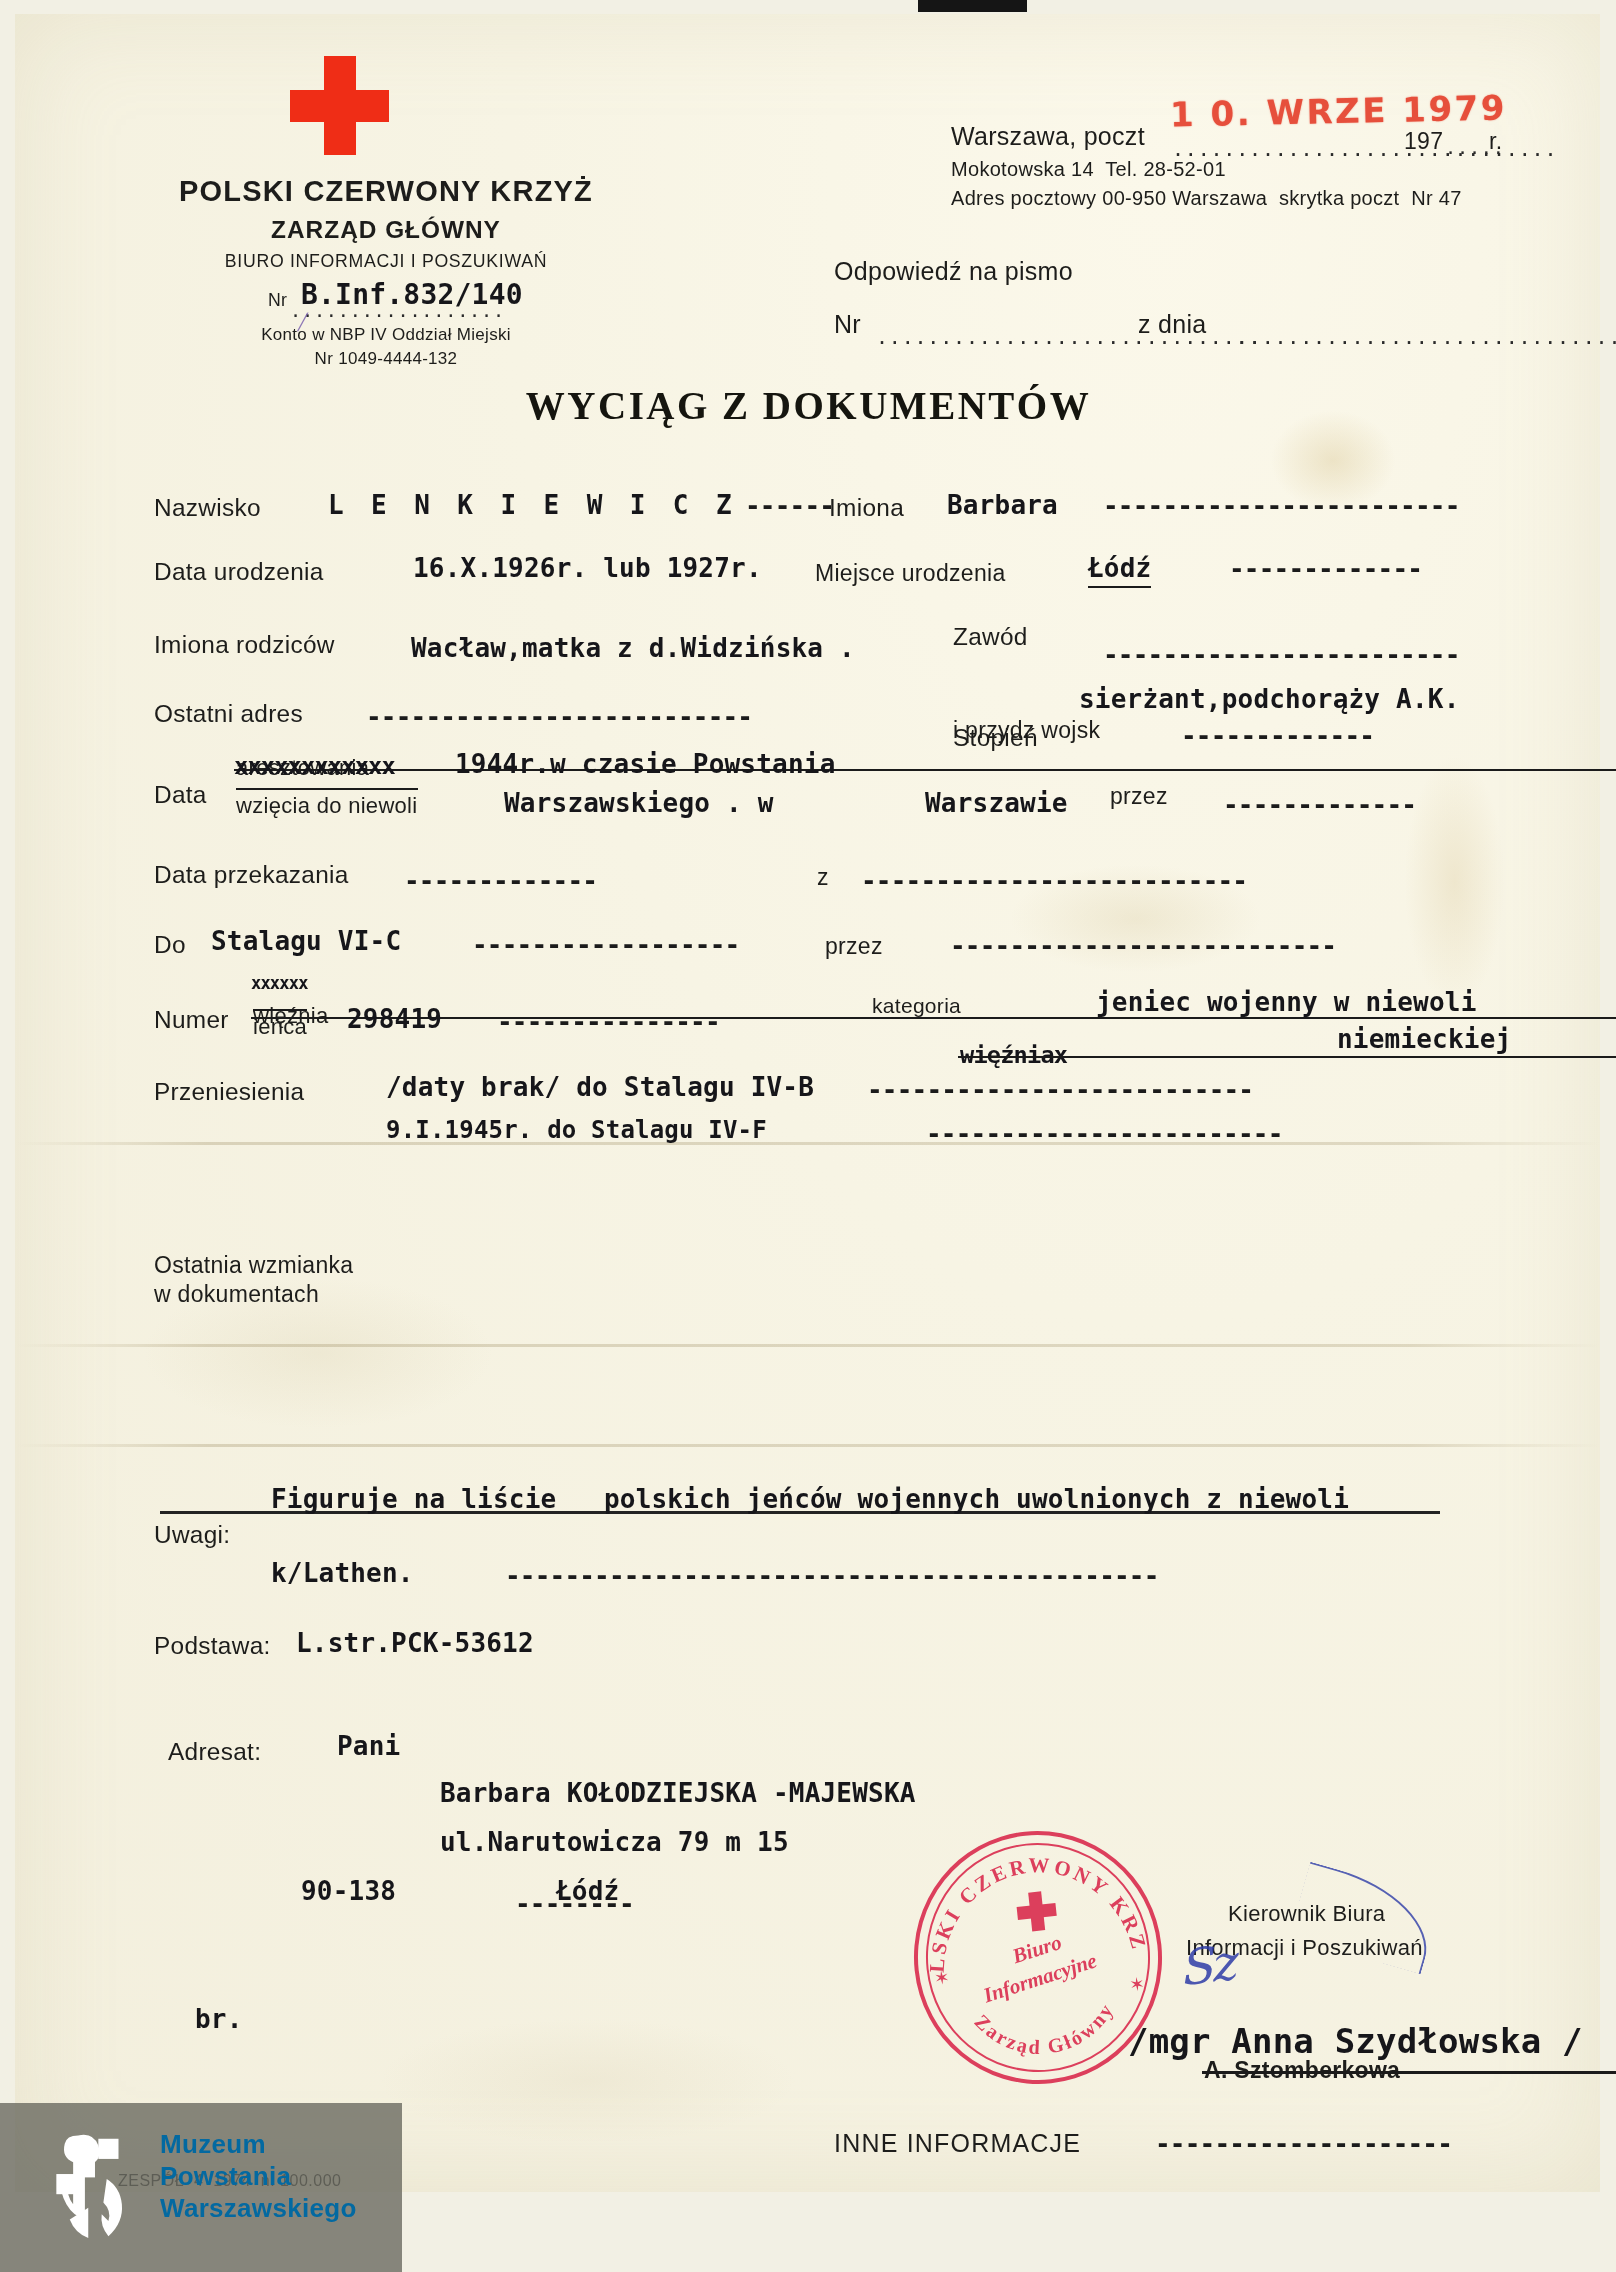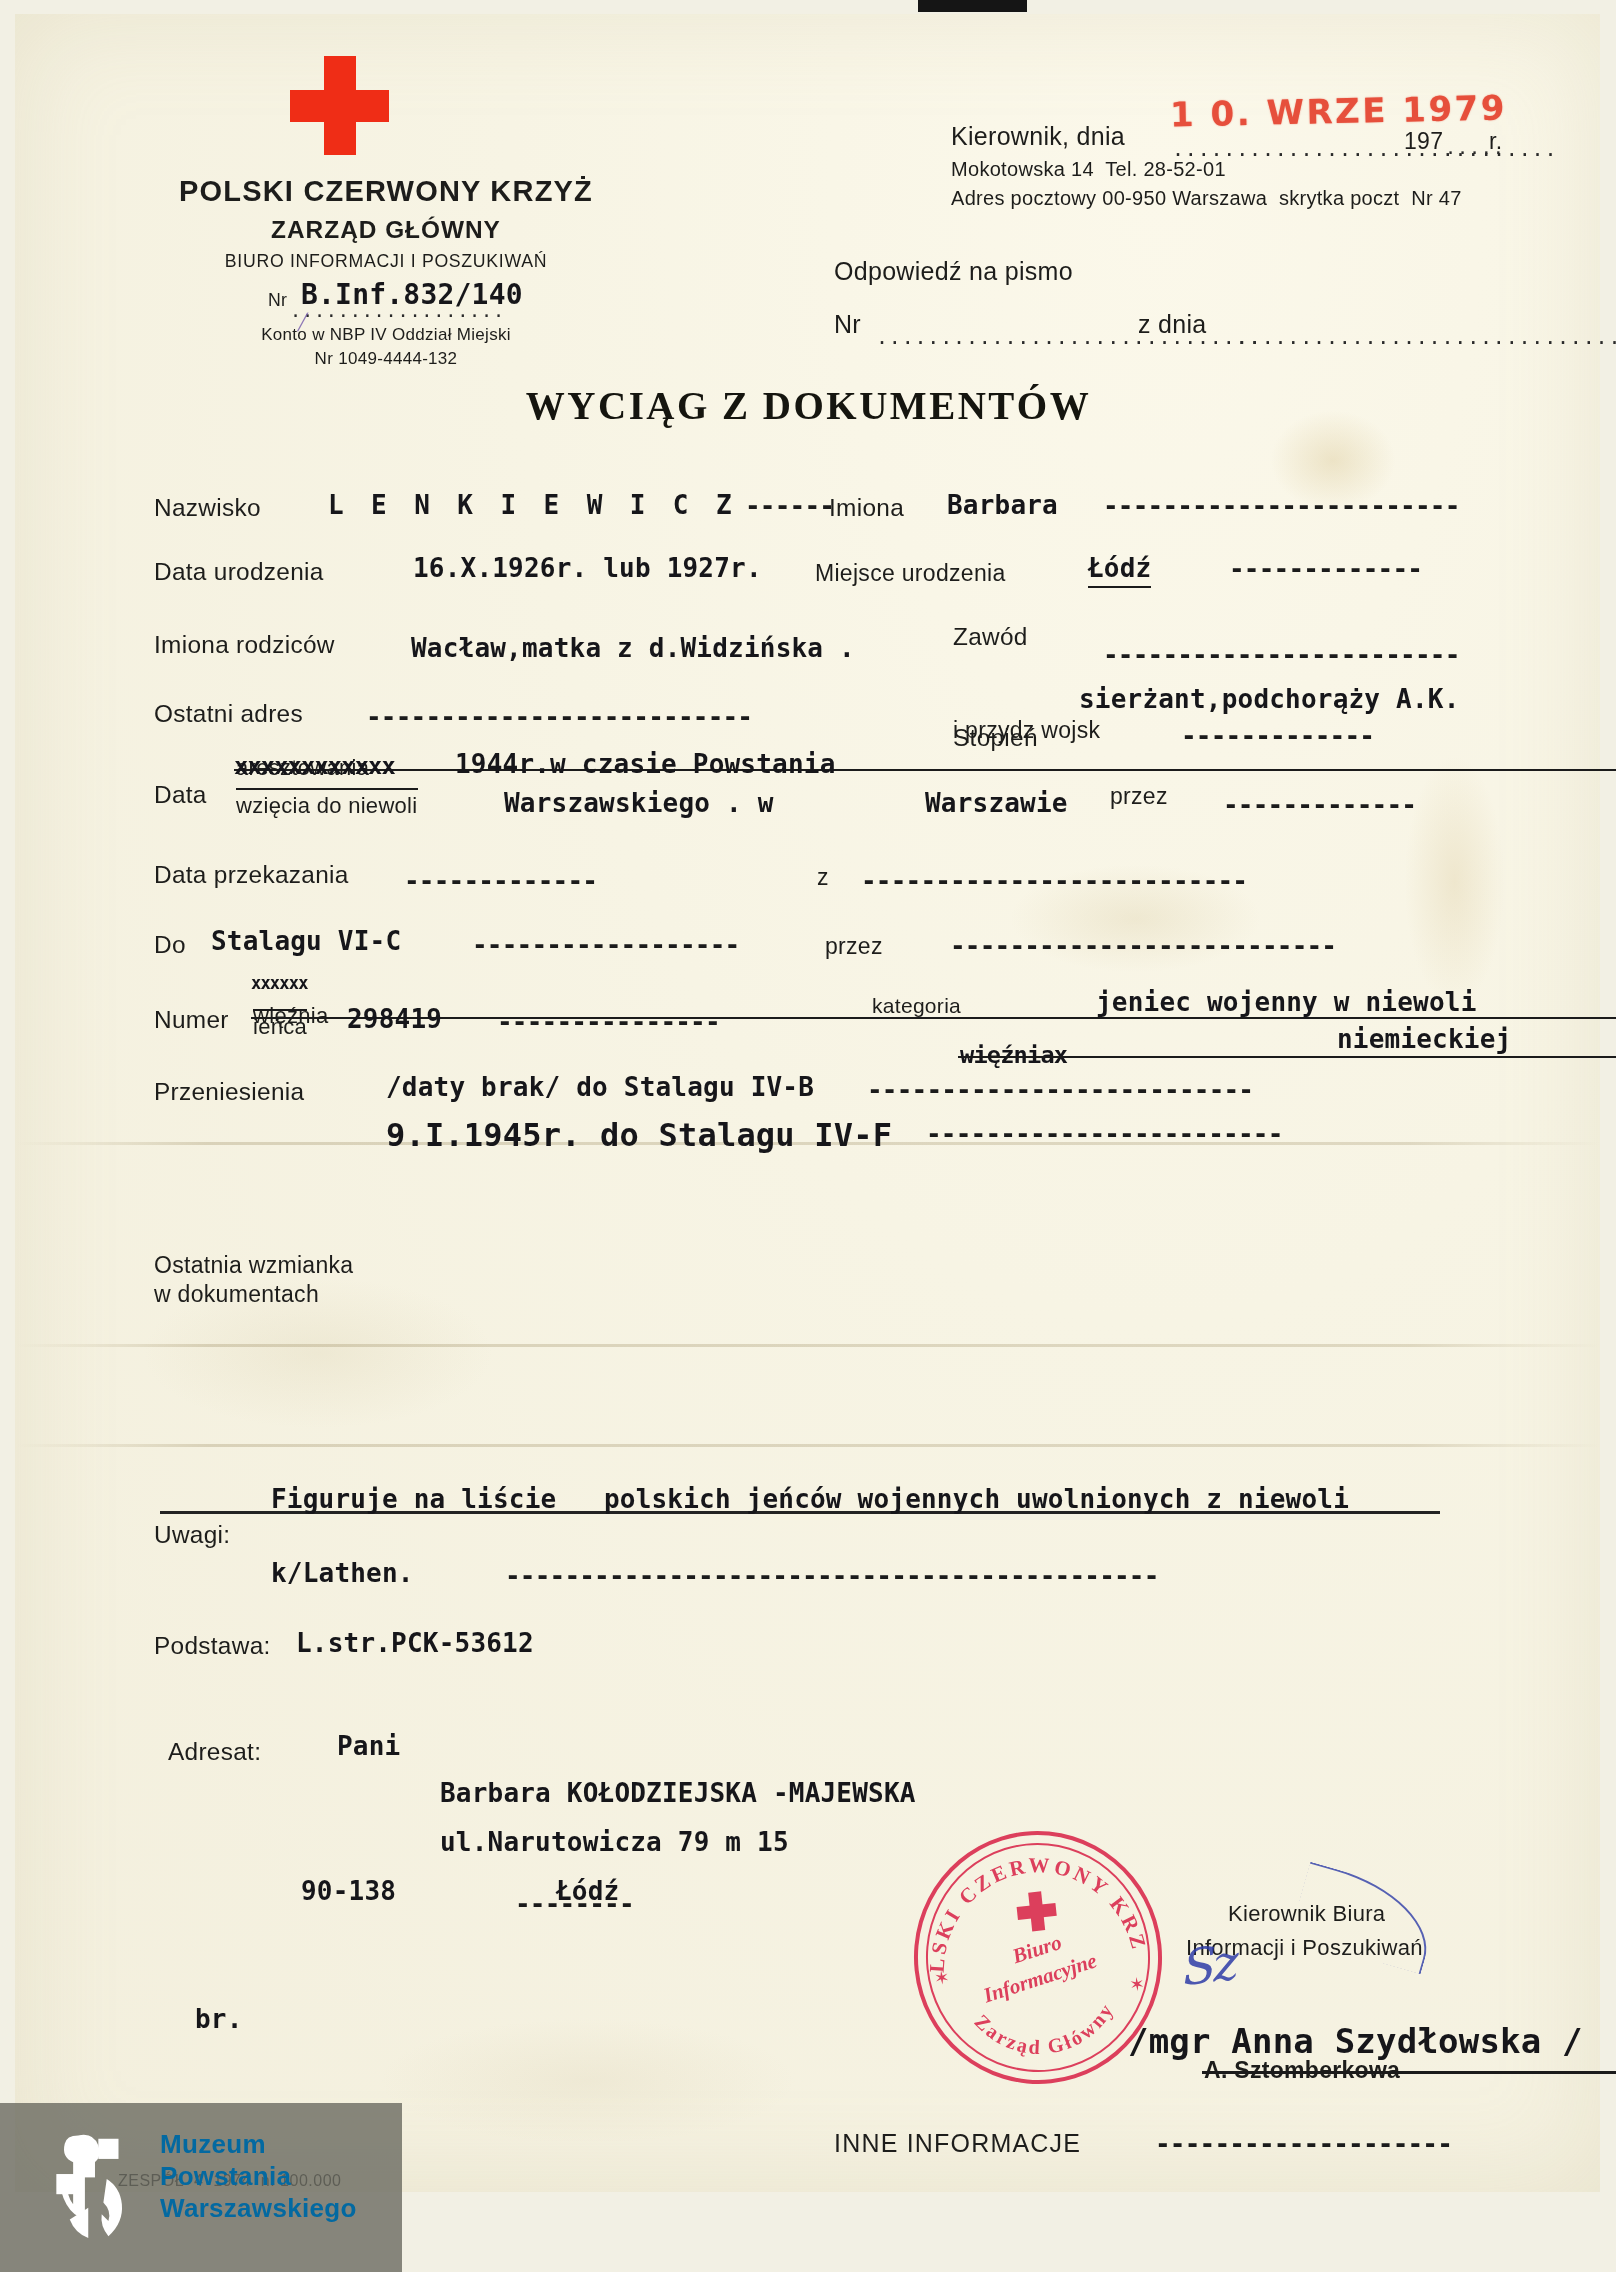--- a/index.html
+++ b/index.html
@@ -194,21 +194,21 @@
   <div class="t form hd-title" style="top:251px; font-size:17.7px; font-weight:400; letter-spacing:0.7px;">BIURO INFORMACJI I POSZUKIWAŃ</div>
 
   <div class="t form" style="left:268px; top:290px; font-size:17.7px;">Nr</div>
   <div class="t dots" style="left:290px; top:300px; font-size:18.5px;">..................</div>
   <div class="t tw" style="left:301px; top:278px; font-size:28px;">B.Inf.832/140</div>
   <div id="inkmark">⁄</div>
 
   <div class="t form hd-title" style="top:325px; font-size:17px; font-weight:400;">Konto w NBP IV Oddział Miejski</div>
   <div class="t form hd-title" style="top:349px; font-size:17px; font-weight:400;">Nr 1049-4444-132</div>
 
-  <div class="t form" style="left:951px; top:122px; font-size:25px;">Kierownik, dnia</div>
+  <div class="t form" style="left:951px; top:122px; font-size:25px;">Warszawa, poczt</div>
   <div class="t dots" style="left:1172px; top:137px; font-size:20px;">..............................</div>
   <div id="datestamp">1 0. WRZE 1979</div>
   <div class="t form" style="left:1404px; top:128px; font-size:23px;">197</div>
   <div class="t dots" style="left:1445px; top:137px; font-size:18.5px;">.....</div>
   <div class="t form" style="left:1489px; top:128px; font-size:23px;">r.</div>
 
   <div class="t form" style="left:951px; top:158px; font-size:20px; font-weight:400;">Mokotowska 14  Tel. 28-52-01</div>
   <div class="t form" style="left:951px; top:187px; font-size:20px; font-weight:400;">Adres pocztowy 00-950 Warszawa  skrytka poczt  Nr 47</div>
 
   <div class="t form" style="left:834px; top:257px; font-size:25px;">Odpowiedź na pismo</div>
@@ -275,21 +275,21 @@
   <div class="t dash" style="left:497px; top:1007px; font-size:26px;">---------------</div>
 
   <div class="t form" style="left:825px; top:994px; font-size:21px; font-weight:400;margin-left:47px;">kategoria</div>
   <div class="t tw struck xover" style="left:960px; top:989px; font-size:23.6px; letter-spacing:-0.8px;">więźniax</div>
   <div class="t tw" style="left:1096px; top:987px; font-size:26px;">jeniec wojenny w niewoli</div>
   <div class="t tw" style="left:1337px; top:1024px; font-size:26px;">niemieckiej</div>
 
   <div class="t form" style="left:154px; top:1078px; font-size:24.4px;">Przeniesienia</div>
   <div class="t tw" style="left:386px; top:1072px; font-size:26px;">/daty brak/ do Stalagu IV-B</div>
   <div class="t dash" style="left:867px; top:1075px; font-size:26px;">--------------------------</div>
-  <div class="t tw" style="left:386px; top:1116px; font-size:32px;">9.I.1945r. do Stalagu IV-F</div>
+  <div class="t tw" style="left:386px; top:1116px; font-size:24px;">9.I.1945r. do Stalagu IV-F</div>
   <div class="t dash" style="left:926px; top:1119px; font-size:26px;">------------------------</div>
 
   <div class="t form" style="left:154px; top:1252px; font-size:23px; font-weight:400;">Ostatnia wzmianka</div>
   <div class="t form" style="left:154px; top:1281px; font-size:23px; font-weight:400;">w dokumentach</div>
 
   <div class="t" style="left:160px; top:1511px; width:1280px; height:3.4px; background:#232323;"></div>
   <div class="t form" style="left:154px; top:1521px; font-size:24.4px;">Uwagi:</div>
   <div class="t tw" style="left:271px; top:1484px; font-size:26px;">Figuruje na liście   polskich jeńców wojennych uwolnionych z niewoli</div>
   <div class="t tw" style="left:271px; top:1558px; font-size:26px;">k/Lathen.</div>
   <div class="t dash" style="left:505px; top:1561px; font-size:26px;">--------------------------------------------</div>

